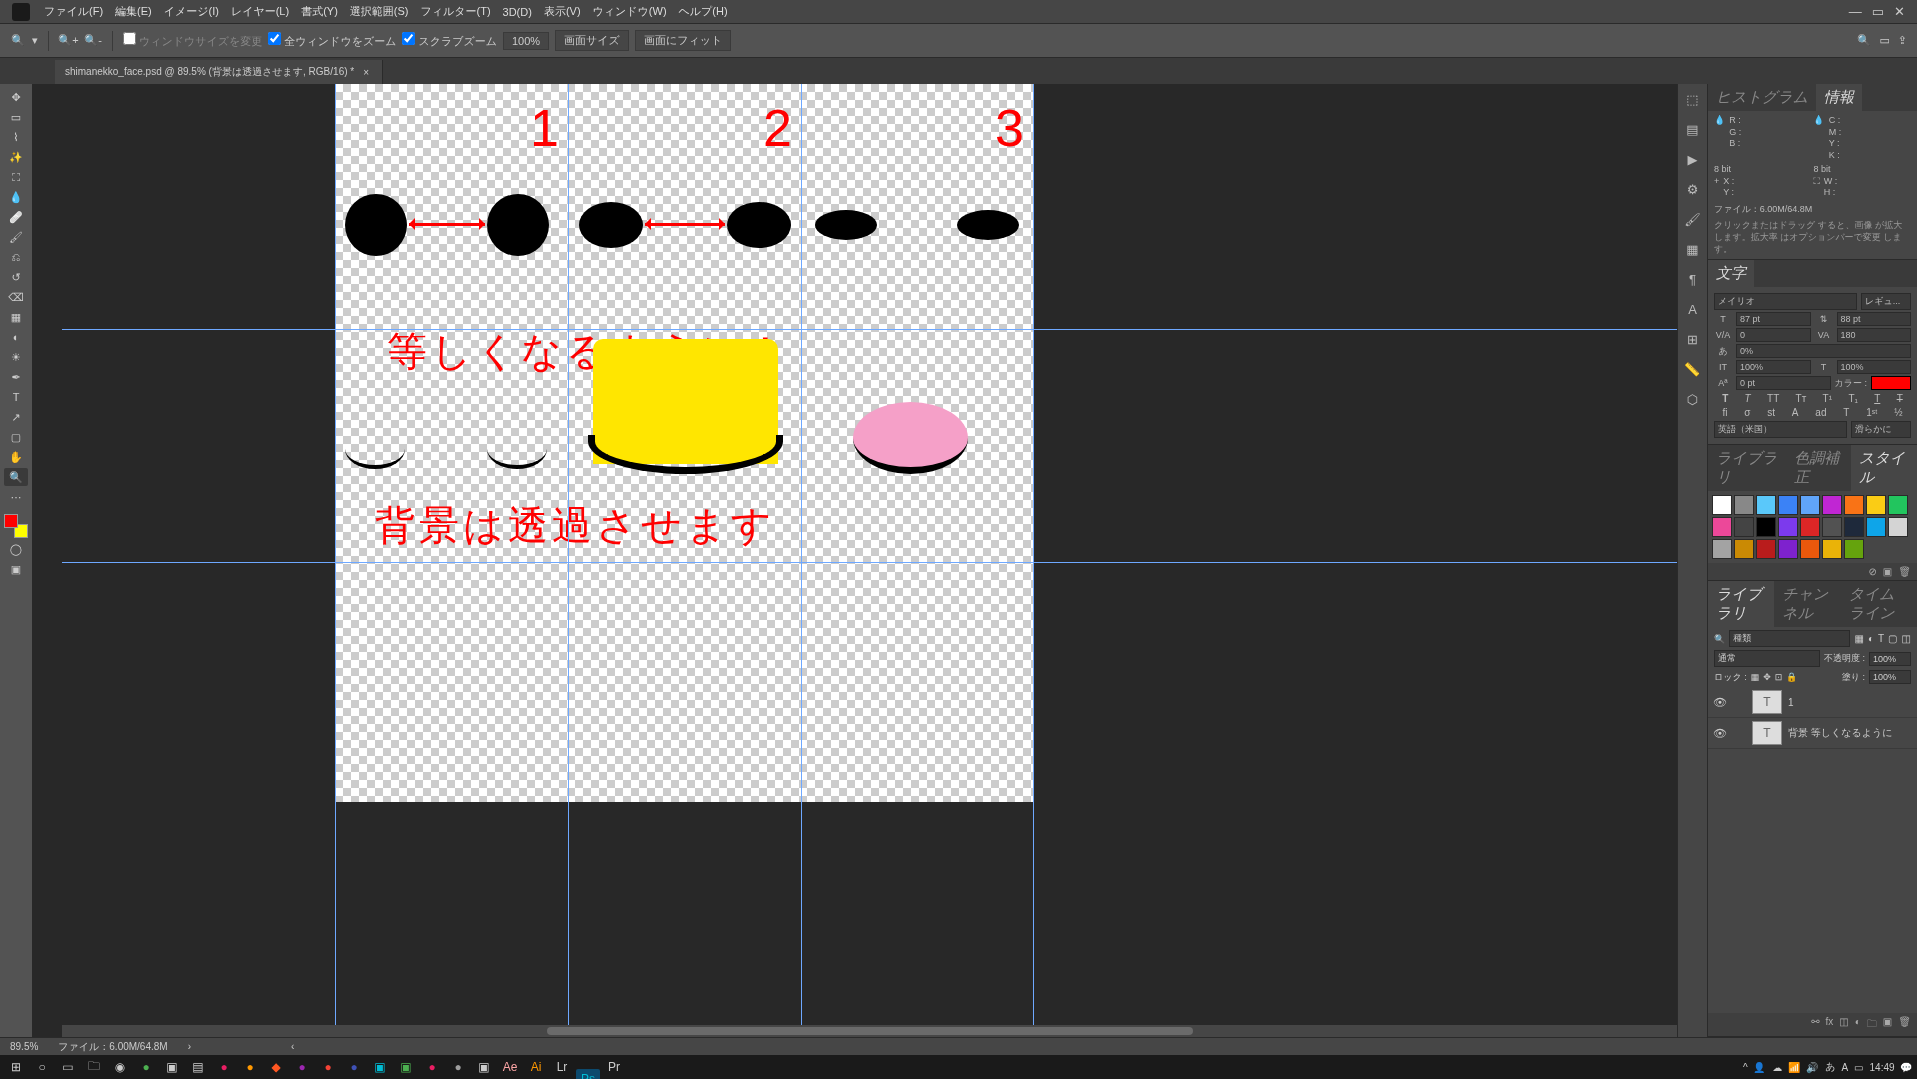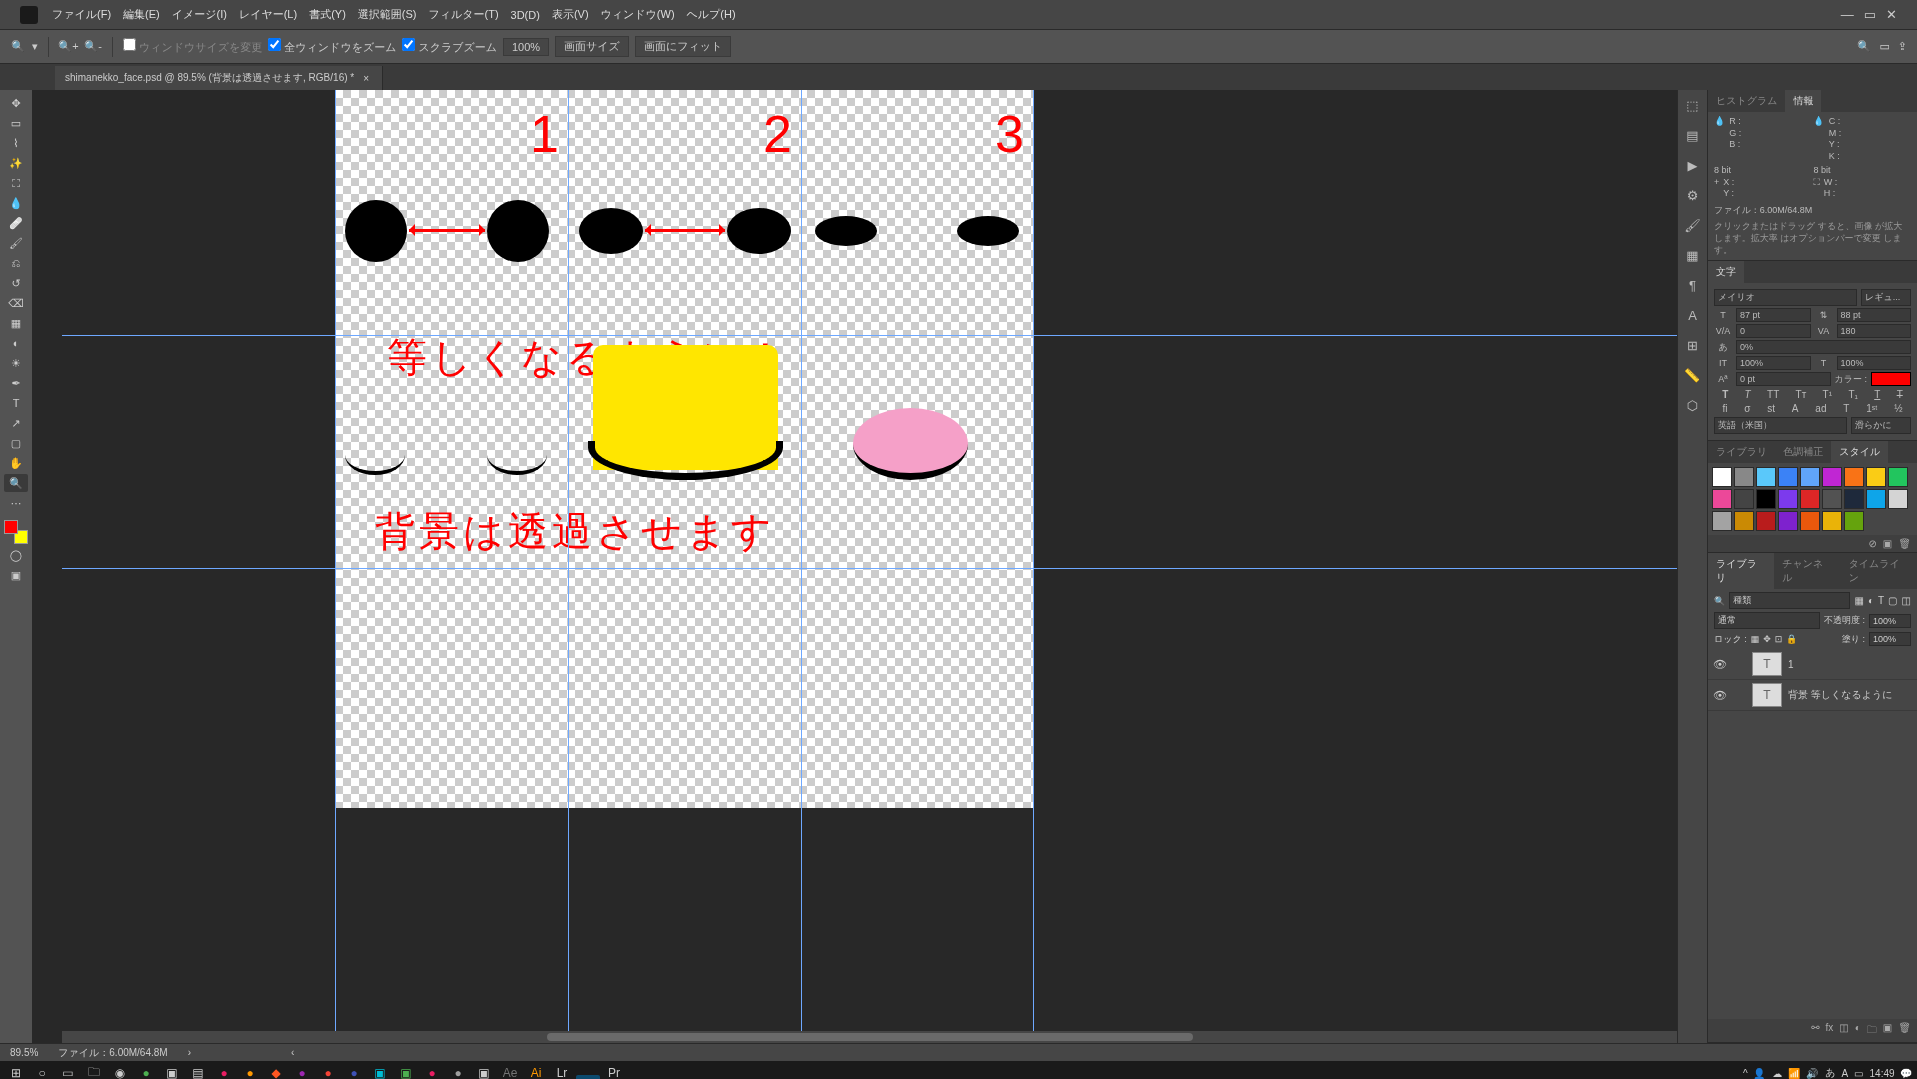--- a/index.html
+++ b/index.html
@@ -1,19 +1,19 @@
 <!DOCTYPE html>
 <html><head>
 <meta charset="utf-8">
 <style>
 * { margin: 0; padding: 0; box-sizing: border-box; font-family: "Meiryo", "Yu Gothic", sans-serif; }
 body { background: #323232; color: #ccc; font-size: 11px; overflow: hidden; width: 1917px; height: 1079px; position: relative; }
 
 
-.menubar { height: 30px; background: #464646; display: flex; align-items: center; padding: 0 20px; border-bottom: 1px solid #2a2a2a; }
+.menubar { height: 24px; background: #464646; display: flex; align-items: center; padding: 0 12px; border-bottom: 1px solid #2a2a2a; }
 .menubar .logo { width: 18px; height: 18px; background: #1a1a1a; border-radius: 3px; margin-right: 8px; }
 .menubar .menu-item { padding: 0 6px; cursor: pointer; color: #ddd; font-size: 11px; }
 .menubar .win-controls { margin-left: auto; display: flex; gap: 10px; }
 .menubar .win-controls span { cursor: pointer; color: #ccc; font-size: 13px; }
 
 
 .optionbar { height: 34px; background: #535353; display: flex; align-items: center; padding: 0 10px; border-bottom: 1px solid #2a2a2a; gap: 6px; font-size: 11px; }
 .optionbar .tool-icon { width: 16px; height: 16px; display: flex; align-items: center; justify-content: center; }
 .optionbar .sep { width: 1px; height: 20px; background: #3a3a3a; margin: 0 4px; }
 .optionbar input[type="checkbox"] { margin-right: 3px; }
@@ -65,21 +65,21 @@
 .scrollbar-h { position:absolute; bottom:0; left:30px; right:0; height:12px; background:#464646; }
 .scrollbar-h .thumb { position:absolute; left:30%; width:40%; height:8px; top:2px; background:#6a6a6a; border-radius:4px; }
 
 
 .right-col { display:flex; }
 .dock-strip { width:30px; background:#464646; display:flex; flex-direction:column; align-items:center; padding-top:6px; gap:12px; border-left:1px solid #2a2a2a; }
 .dock-strip .dock-icon { width:18px; height:18px; cursor:pointer; display:flex; align-items:center; justify-content:center; color:#bbb; font-size:13px; }
 .panels { width:210px; background:#464646; display:flex; flex-direction:column; border-left:1px solid #2a2a2a; }
 .panel { border-bottom:1px solid #2a2a2a; }
 .panel-tabs { display:flex; background:#3a3a3a; }
-.panel-tabs .ptab { padding:4px 8px; font-size:10px; cursor:pointer; color:#888; }
+.panel-tabs .ptab { padding:4px 8px; font-size:15px; cursor:pointer; color:#888;font-style:italic; }
 .panel-tabs .ptab.active { background:#464646; color:#ddd; }
 .panel-body { padding:4px 6px; font-size:9px; color:#bbb; }
 .info-grid { display:grid; grid-template-columns:1fr 1fr; gap:2px; font-size:9px; }
 .info-col { display:flex; align-items:flex-start; gap:4px; }
 .info-labels div { line-height:1.3; }
 .char-row { display:flex; gap:4px; margin:2px 0; align-items:center; }
 .char-row .field { flex:1; background:#3a3a3a; border:1px solid #2a2a2a; padding:1px 3px; font-size:9px; display:flex; align-items:center; }
 .char-row .lbl { width:18px; font-size:9px; text-align:center; }
 .char-buttons { display:flex; justify-content:space-around; margin:3px 0; }
 .char-buttons span { cursor:pointer; font-size:10px; }
@@ -485,21 +485,21 @@
   <div class="tb-icon" style="color:#ff9800">●</div>
   <div class="tb-icon" style="color:#ff5722">◆</div>
   <div class="tb-icon" style="color:#9c27b0">●</div>
   <div class="tb-icon" style="color:#f44336">●</div>
   <div class="tb-icon" style="color:#3f51b5">●</div>
   <div class="tb-icon" style="color:#00bcd4">▣</div>
   <div class="tb-icon" style="color:#4caf50">▣</div>
   <div class="tb-icon" style="color:#e91e63">●</div>
   <div class="tb-icon" style="color:#9e9e9e">●</div>
   <div class="tb-icon">▣</div>
-  <div class="tb-icon" style="color:#737373">Ae</div>
+  <div class="tb-icon" style="color:#fca5a5">Ae</div>
   <div class="tb-icon" style="color:#ff9800">Ai</div>
   <div class="tb-icon">Lr</div>
   <div class="tb-icon active" style="color:#00bcd4">Ps</div>
   <div class="tb-icon">Pr</div>
   <div class="spacer"></div>
   <div class="tray">
     <span>^</span>
     <span>👤</span>
     <span>☁</span>
     <span>📶</span>

